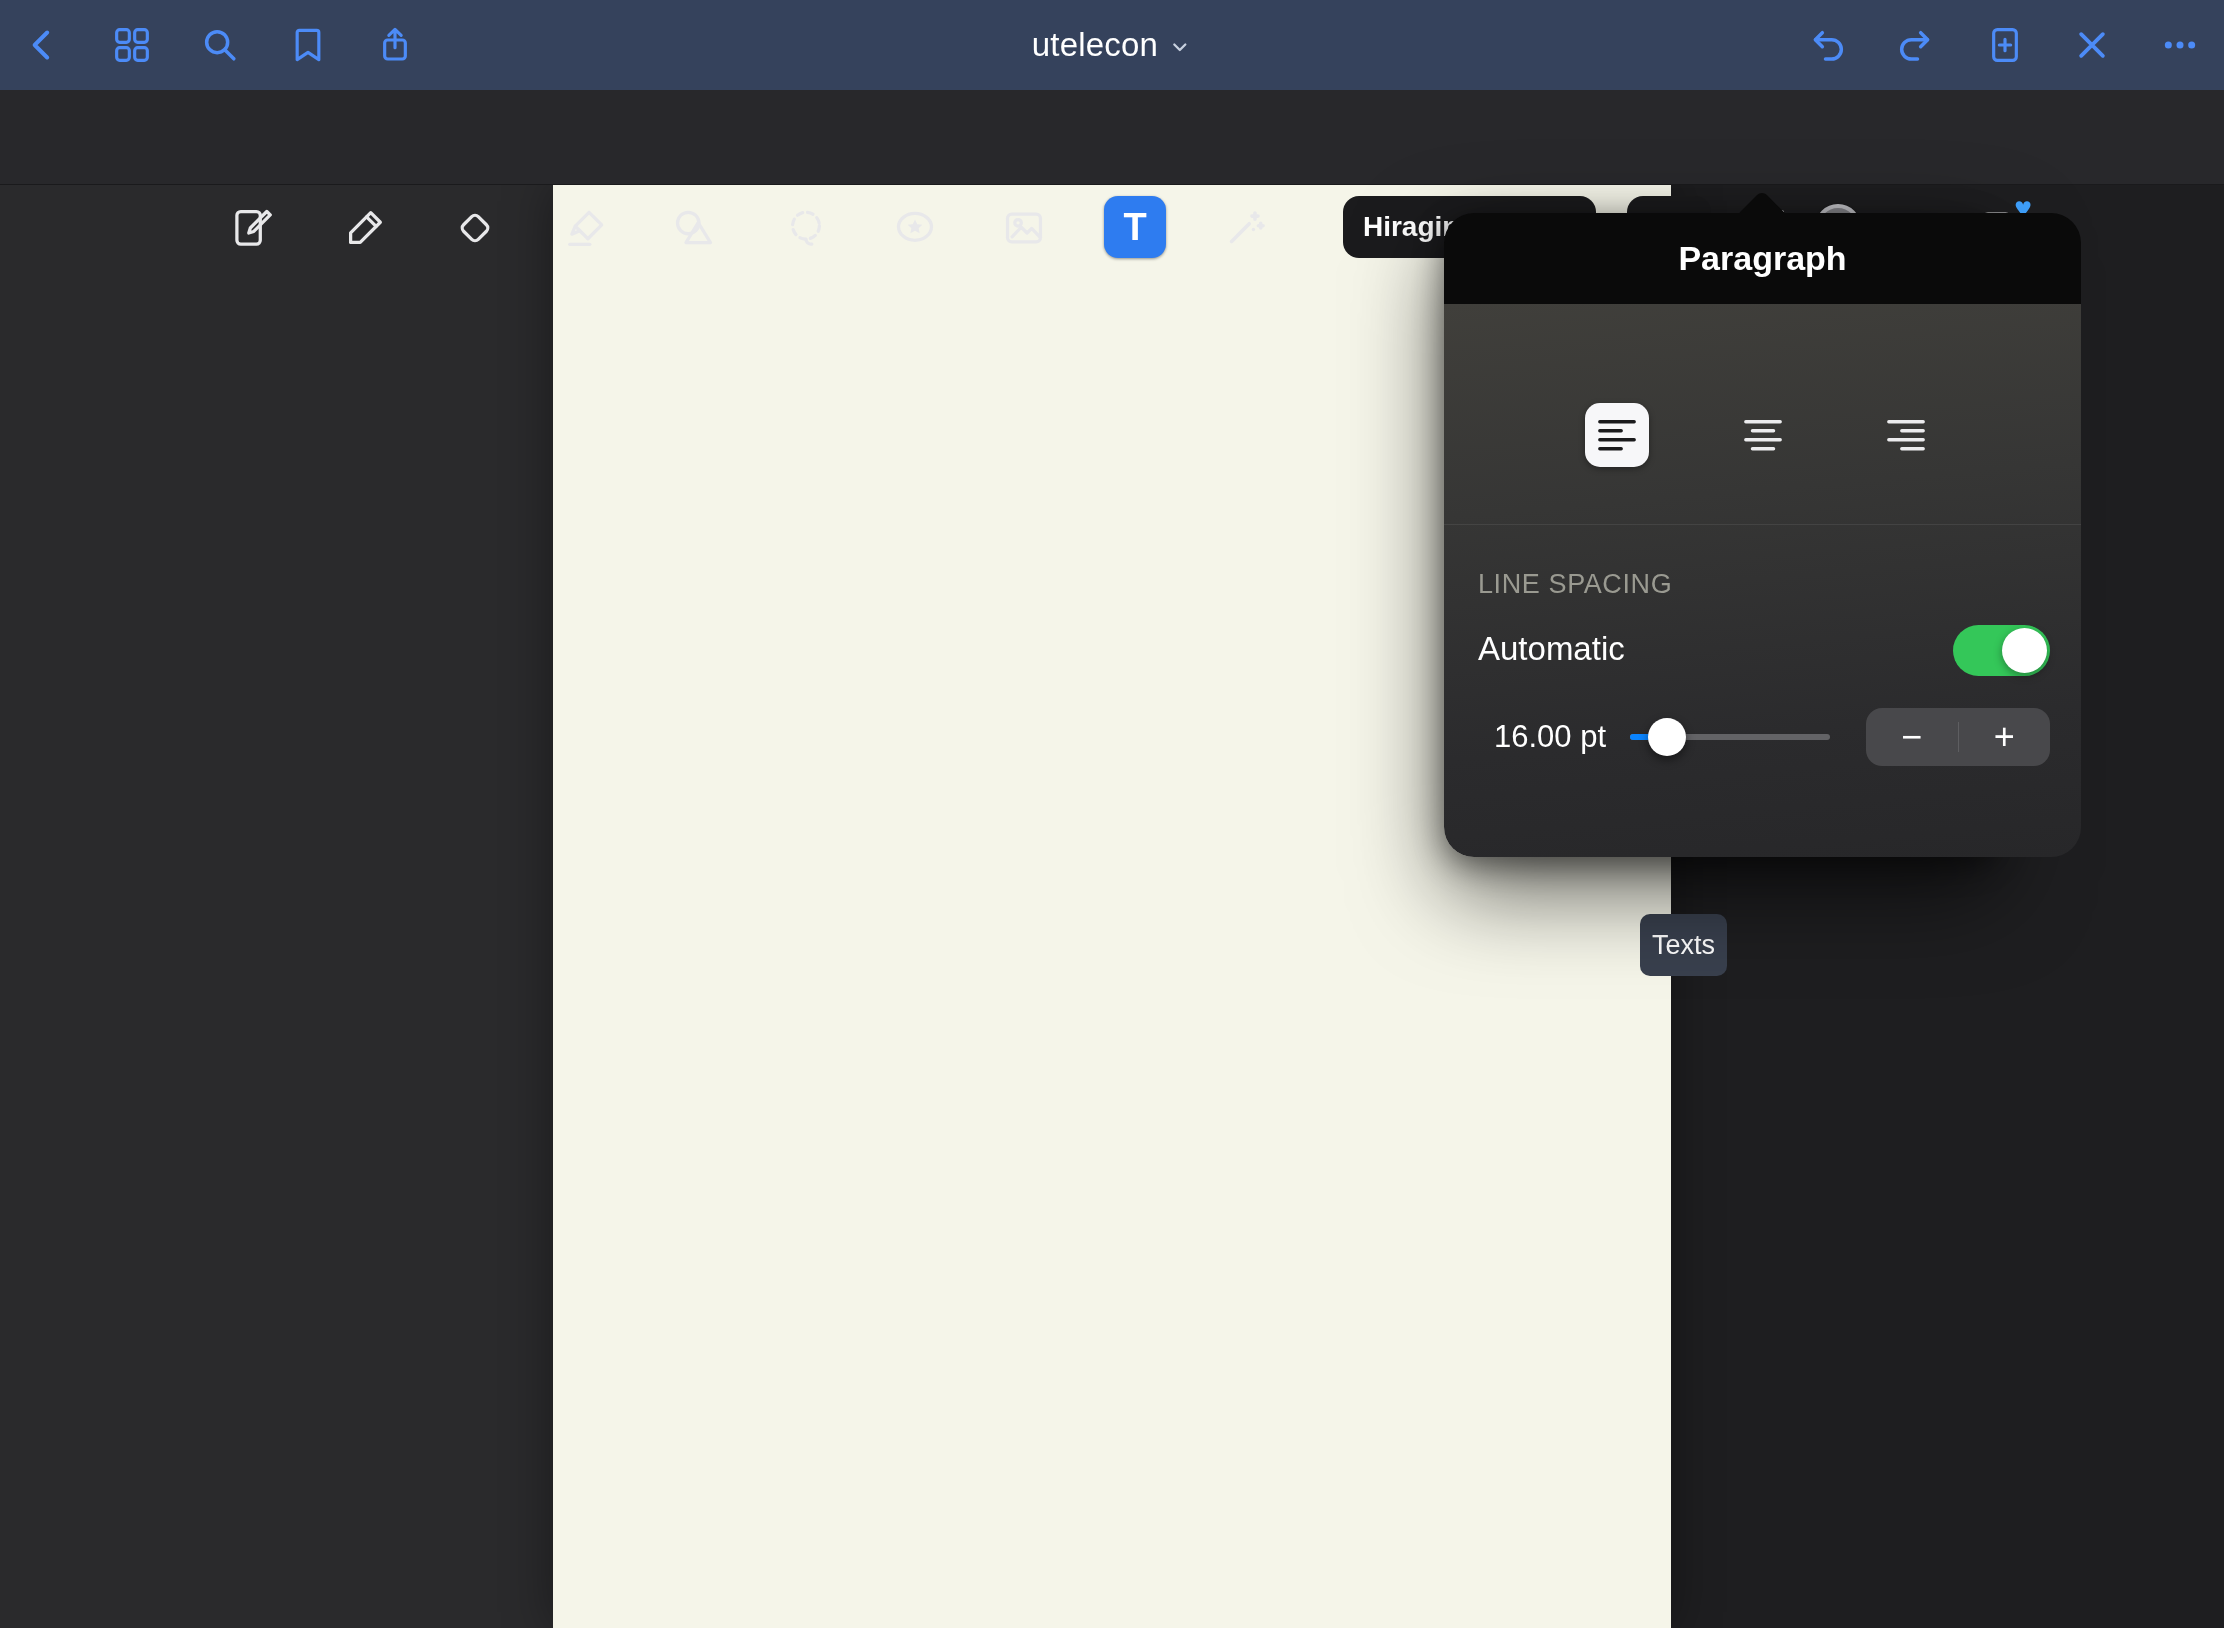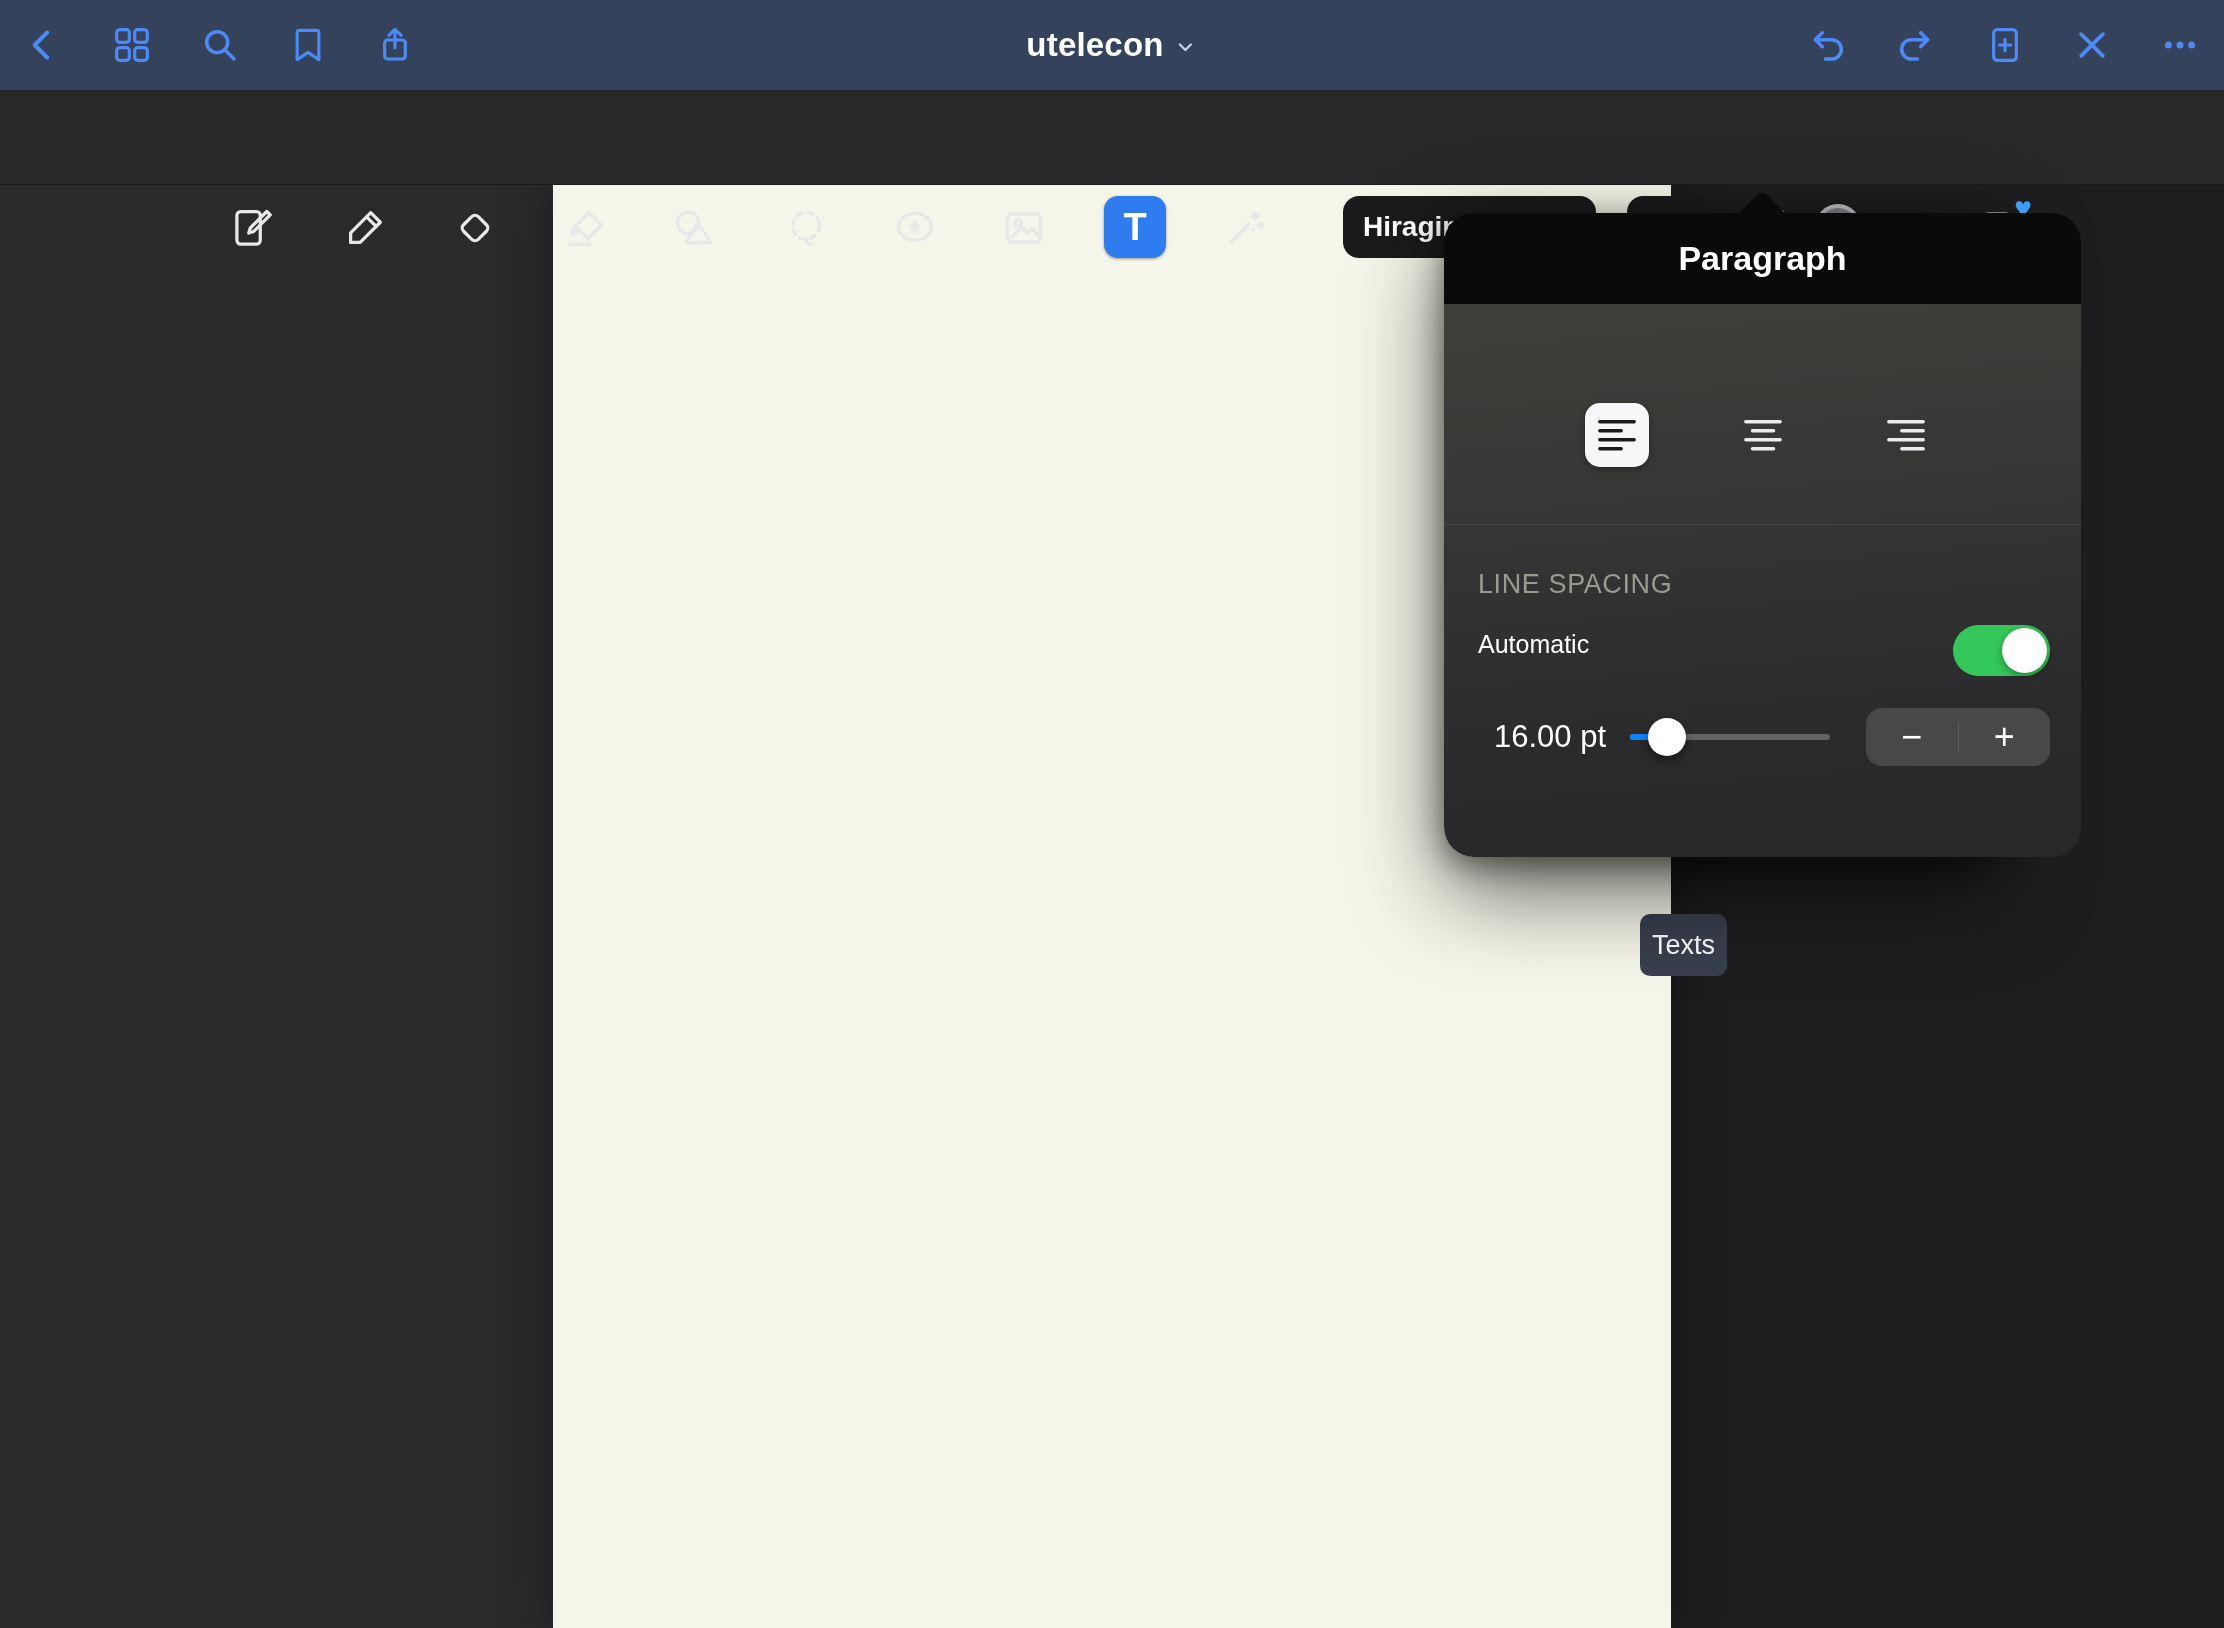--- a/index.html
+++ b/index.html
@@ -15,21 +15,21 @@
           box-shadow:0 0 46px rgba(0,0,0,.38);}
   .text-object{position:absolute;left:1087px;top:729px;min-width:76px;height:62px;background:#39404E;
           border-radius:10px;display:flex;align-items:center;justify-content:center;color:#FFFFFF;
           font-size:27px;padding:0 12px;box-sizing:border-box;}
 
   
   .navbar{position:absolute;left:0;top:0;width:2224px;height:90px;background:#35425C;z-index:20;}
   .nav-ic{position:absolute;top:23px;width:44px;height:44px;color:#4C8BF7;}
   .nav-title{position:absolute;left:50%;top:0;height:90px;transform:translateX(-50%);
           display:flex;align-items:center;gap:10px;color:#FFFFFF;}
-  .nav-title .t{font-size:33px;font-weight:700;letter-spacing:.2px;}
+  .nav-title .t{font-size:33px;font-weight:400;letter-spacing:.2px;}
   .nav-title .chev{color:#C7D0DF;margin-top:4px;}
 
   
   .toolbar{position:absolute;left:0;top:90px;width:2224px;height:95px;background:#28282B;z-index:19;
            box-shadow:inset 0 -1px 0 rgba(0,0,0,.35);}
   .tool-ic{position:absolute;top:110px;width:56px;height:56px;color:#E8E8EA;}
   .text-tool{position:absolute;left:1104px;top:106px;width:62px;height:62px;border-radius:14px;
            background:#2E7CF0;color:#FFFFFF;font-size:38px;font-weight:700;box-shadow:0 1px 3px rgba(0,0,0,.4);}
   .chip{position:absolute;top:106px;height:62px;border-radius:16px;background:#1B1B1D;color:#FFFFFF;
            display:flex;align-items:center;justify-content:center;}
@@ -48,21 +48,21 @@
            border-radius:7px;transform:rotate(45deg);}
   .pop-header{position:absolute;left:0;top:0;width:637px;height:91px;background:#0A0A0A;
            border-radius:30px 30px 0 0;display:flex;align-items:center;justify-content:center;}
   .pop-title{color:#FFFFFF;font-size:34px;font-weight:700;}
   .pop-body{position:absolute;left:0;top:91px;width:637px;height:553px;border-radius:0 0 30px 30px;
            background:linear-gradient(175deg,#403F3B 0%,#363635 35%,#2B2B2D 75%,#272729 100%);}
   .align-opt{position:absolute;top:99px;width:64px;height:64px;border-radius:15px;color:#ECECEE;}
   .align-opt.selected{background:#F7F7F9;color:#1B1B1D;box-shadow:0 2px 6px rgba(0,0,0,.35);}
   .hairline{position:absolute;left:0;top:220px;width:637px;height:1px;background:rgba(255,255,255,.08);}
   .sec-label{position:absolute;left:34px;top:255px;color:#9A9A91;font-size:27px;letter-spacing:.6px;margin-top:10px;}
-  .auto-label{position:absolute;left:34px;top:326px;color:#FFFFFF;font-size:25px;}
+  .auto-label{position:absolute;left:34px;top:326px;color:#FFFFFF;font-size:33px;}
   .toggle{position:absolute;left:509px;top:321px;width:97px;height:51px;border-radius:26px;background:#34C759;}
   .toggle .knob{position:absolute;left:49px;top:3px;width:45px;height:45px;border-radius:50%;background:#FFFFFF;
            box-shadow:0 3px 8px rgba(0,0,0,.35);}
   .val-label{position:absolute;left:50px;top:415px;color:#FFFFFF;font-size:31px;}
   .slider{position:absolute;left:186px;top:414px;width:200px;height:38px;}
   .slider .track{position:absolute;left:0;top:16px;width:200px;height:6px;border-radius:3px;background:#636366;}
   .slider .fill{position:absolute;left:0;top:16px;width:37px;height:6px;border-radius:3px;background:#0A84FF;}
   .slider .knob{position:absolute;left:18px;top:0;width:38px;height:38px;border-radius:50%;background:#FFFFFF;
            box-shadow:0 4px 10px rgba(0,0,0,.45);}
   .stepper{position:absolute;left:422px;top:404px;width:184px;height:58px;border-radius:16px;background:#48484B;

